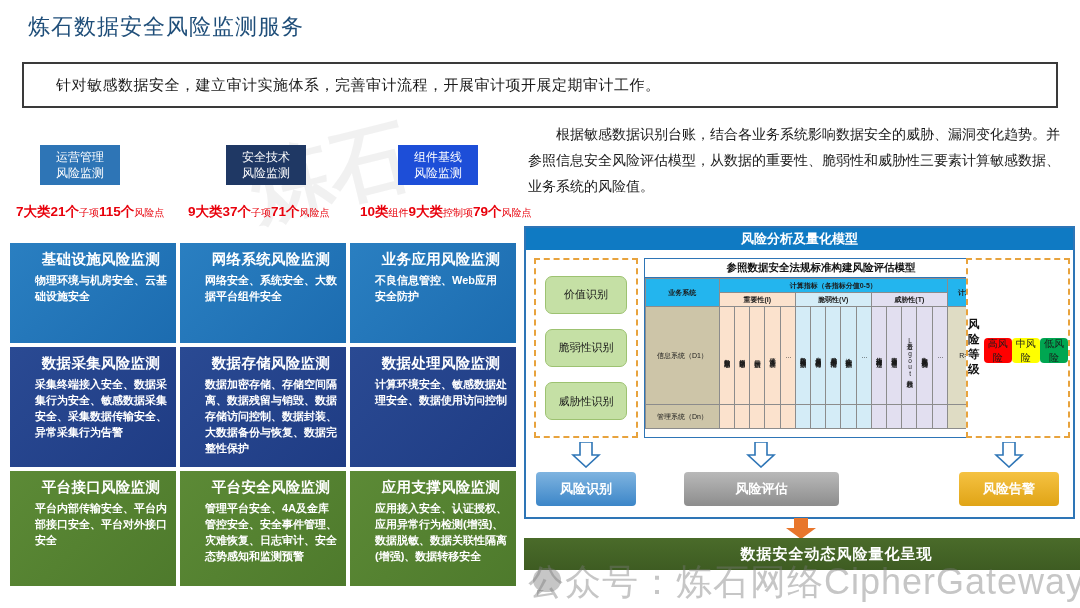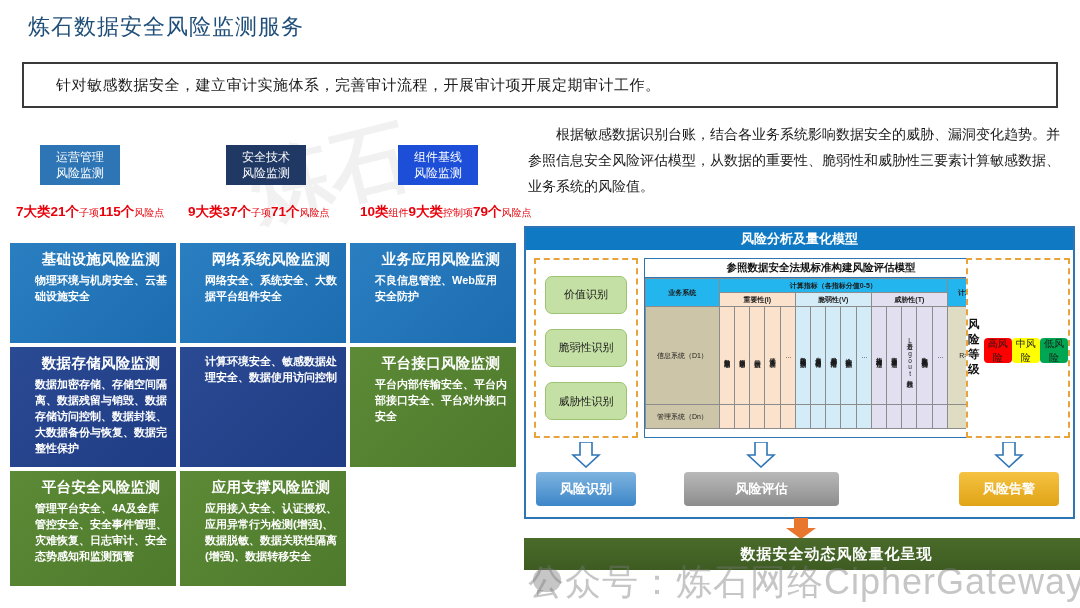--- a/index.html
+++ b/index.html
@@ -236,24 +236,29 @@
   <div class="card card-blue">
     <div class="card-title">网络系统风险监测</div>
     <div class="card-desc">网络安全、系统安全、大数据平台组件安全</div>
   </div>
   <div class="card card-blue">
     <div class="card-title">业务应用风险监测</div>
     <div class="card-desc">不良信息管控、Web应用安全防护</div>
   </div>
 
   <div class="card card-navy">
+    <div class="card-title">数据采集风险监测</div>
+    <div class="card-desc">采集终端接入安全、数据采集行为安全、敏感数据采集安全、采集数据传输安全、异常采集行为告警</div>
+  </div>
+  <div class="card card-navy">
     <div class="card-title">数据存储风险监测</div>
     <div class="card-desc">数据加密存储、存储空间隔离、数据残留与销毁、数据存储访问控制、数据封装、大数据备份与恢复、数据完整性保护</div>
   </div>
   <div class="card card-navy">
+    <div class="card-title">数据处理风险监测</div>
     <div class="card-desc">计算环境安全、敏感数据处理安全、数据使用访问控制</div>
   </div>
 
   <div class="card card-green">
     <div class="card-title">平台接口风险监测</div>
     <div class="card-desc">平台内部传输安全、平台内部接口安全、平台对外接口安全</div>
   </div>
   <div class="card card-green">
     <div class="card-title">平台安全风险监测</div>
     <div class="card-desc">管理平台安全、4A及金库管控安全、安全事件管理、灾难恢复、日志审计、安全态势感知和监测预警</div>

